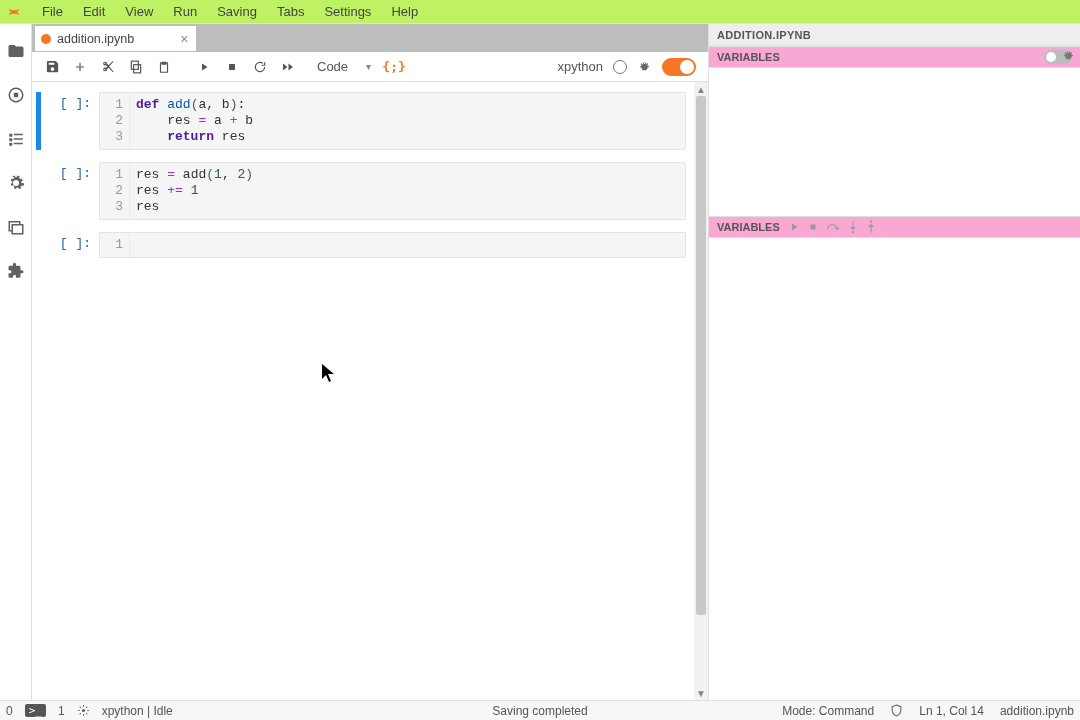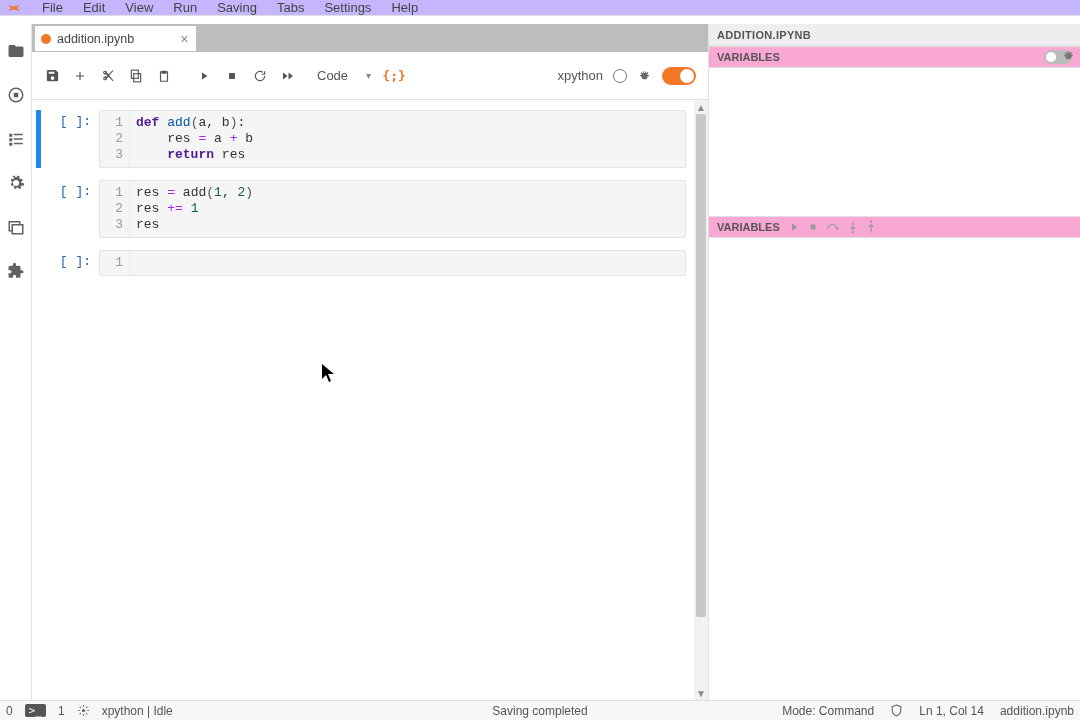--- a/index.html
+++ b/index.html
@@ -8,26 +8,26 @@
     font-size: 13px;
     color: #333;
     background: #fff;
     width: 1080px;
     height: 720px;
     overflow: hidden;
     position: relative;
   }
   
   .menubar {
-    height: 16px;
+    height: 24px;
     display: flex;
     align-items: center;
     padding: 0 4px;
     border-bottom: 1px solid #e0e0e0;
-    background: #c4b5fd;
+    background: #bef264;
   }
   .menubar .logo {
     width: 20px; height: 20px; margin-right: 8px;
     display: flex; align-items: center; justify-content: center;
   }
   .menubar .logo svg { width: 16px; height: 16px; }
   .menubar .menu-item {
     padding: 2px 10px;
     cursor: pointer;
     color: #444;
@@ -79,21 +79,21 @@
     gap: 6px;
     font-size: 12.5px;
     color: #444;
     border-radius: 2px 2px 0 0;
     margin-left: 2px;
   }
   .tab .dot { width: 10px; height: 10px; border-radius: 50%; background: #f37726; }
   .tab .close { font-size: 14px; color: #888; cursor: pointer; margin-left: 40px;}
   
   .nb-toolbar {
-    height: 48px;
+    height: 30px;
     display: flex;
     align-items: center;
     padding: 0 8px;
     border-bottom: 1px solid #e0e0e0;
     gap: 4px;
     background: #fff;
     position: relative;
   }
   .tb-btn {
     width: 24px; height: 24px;

